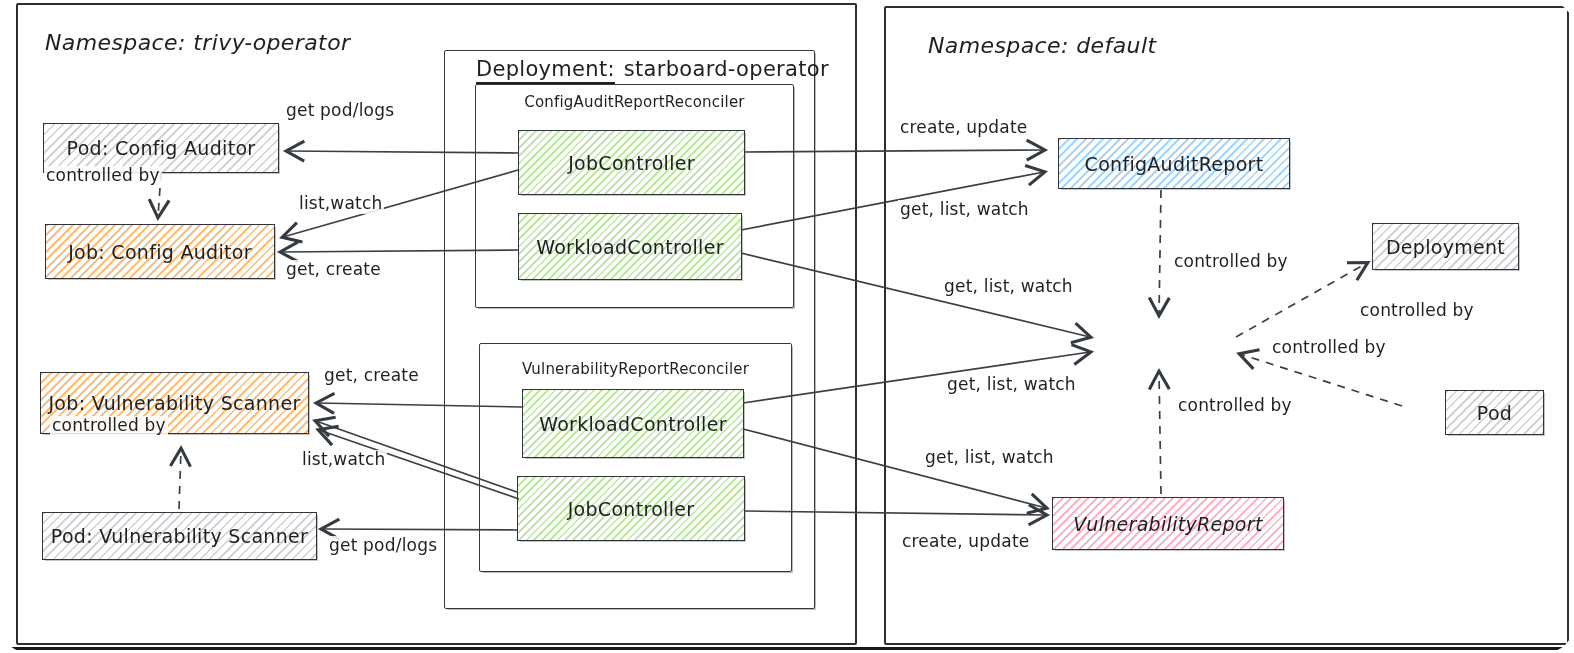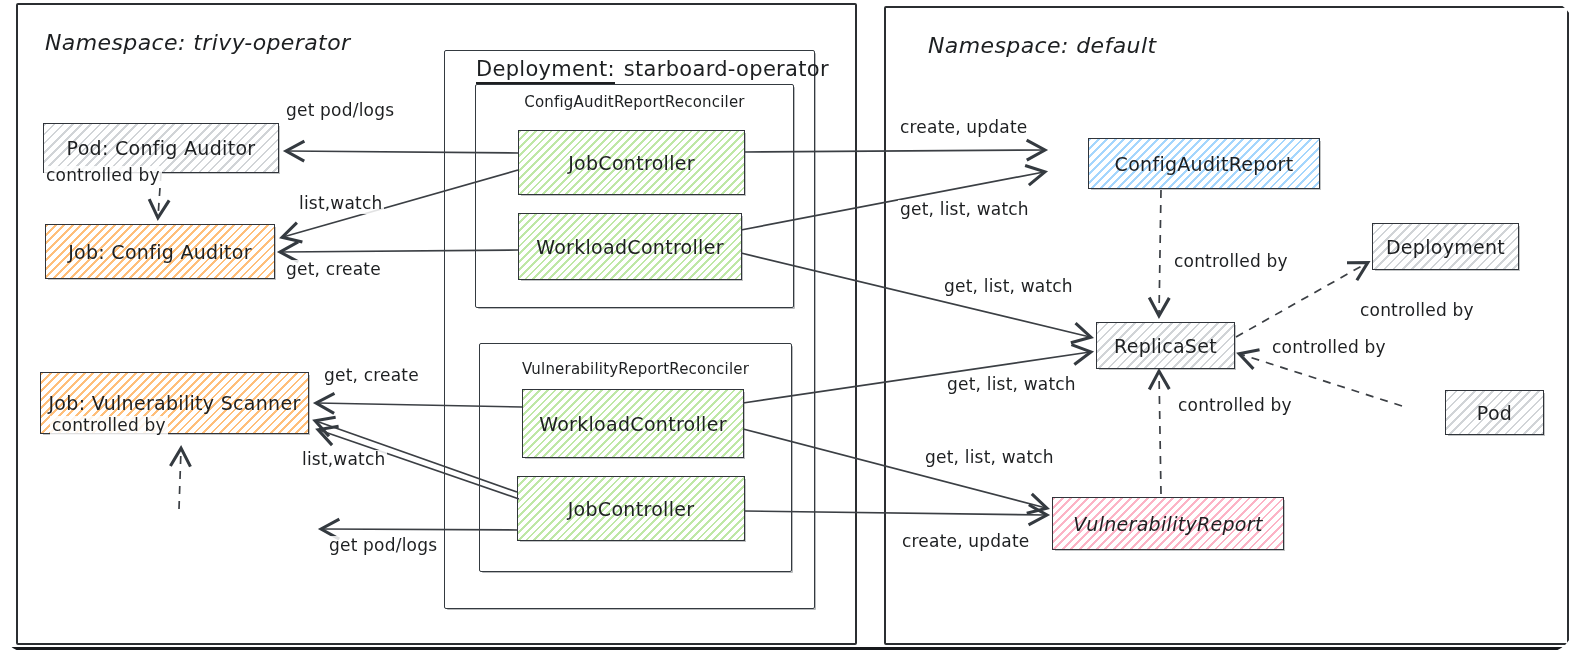--- a/index.html
+++ b/index.html
@@ -63,29 +63,29 @@
 
   <div class="node f-gray" style="left:43px;top:123px;width:234px;height:48px;justify-content:center;">
     <span>Pod: Config Auditor</span>
   </div>
   <div class="node f-orange" style="left:45px;top:224px;width:228px;height:53px;">
     <span>Job: Config Auditor</span>
   </div>
   <div class="node f-orange" style="left:40px;top:372px;width:267px;height:60px;">
     <span>Job: Vulnerability Scanner</span>
   </div>
+  <div class="node f-gray" style="left:42px;top:512px;width:273px;height:46px;">
+    <span>Pod: Vulnerability Scanner</span>
+  </div>
 
-  <div class="node f-blue" style="left:1088px;top:138px;width:230px;height:49px;">
+  <div class="node f-blue" style="left:1058px;top:138px;width:230px;height:49px;">
     <span>ConfigAuditReport</span>
   </div>
   <div class="node f-gray" style="left:1372px;top:223px;width:145px;height:45px;">
     <span>Deployment</span>
-  </div>
-  <div class="node f-gray" style="left:1096px;top:322px;width:137px;height:45px;">
-    <span>ReplicaSet</span>
   </div>
   <div class="node f-gray" style="left:1405px;top:390px;width:97px;height:43px;margin-left:40px;">
     <span>Pod</span>
   </div>
   <div class="node f-pink" style="left:1052px;top:497px;width:230px;height:51px;">
     <span>VulnerabilityReport</span>
   </div>
 
   <svg class="wires" width="1574" height="653" viewBox="0 0 1574 653">
     <defs>

